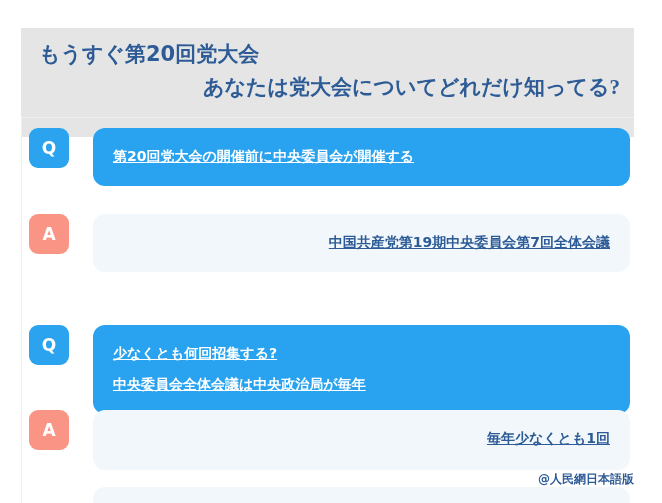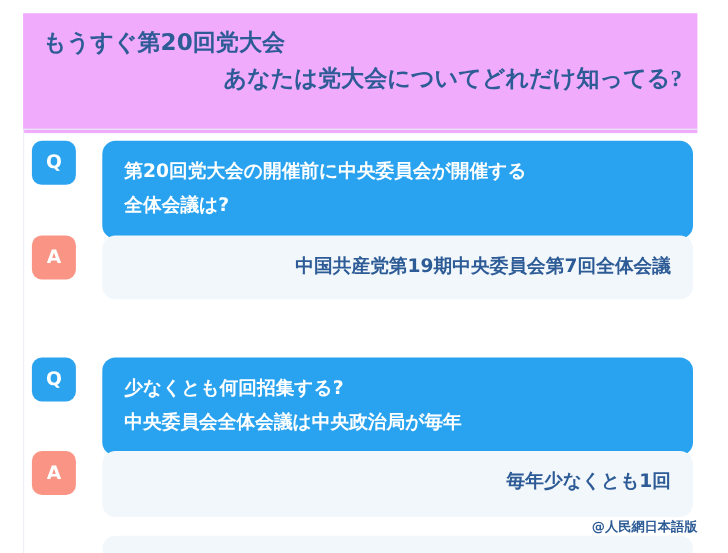--- a/index.html
+++ b/index.html
@@ -20,24 +20,24 @@
     width: 662px;
     height: 503px;
     background: #ffffff;
     overflow: hidden;
   }
 
   
   .banner {
     position: absolute;
     left: 21px;
-    top: 12px;
+    top: 28px;
     width: 613px;
     height: 109px;
-    background: #f0abfc;
+    background: #e5e5e5;
     box-sizing: border-box;
     padding: 10px 12px 0 14px;
   }
   .banner-line {
     color: #2d5b96;
     font-weight: bold;
     font-size: 21px;
     line-height: 33px;
     white-space: nowrap;
     letter-spacing: 0px;
@@ -95,24 +95,25 @@
     border-radius: 12px;
     padding: 13px 20px 14px 20px;
   }
   .bubble.q {
     background: #29a3ef;
   }
   .bubble.a {
     background: #f2f7fc;
   }
   .bubble .txt {
-    font-size: 17px;
+    font-size: 14px;
     font-weight: bold;
     line-height: 31px;
     white-space: nowrap;
+    text-decoration: underline;
   }
   .bubble.q .txt { color: #ffffff; }
   .bubble.a .txt { color: #2d5b96; text-align: right; }
 
   
   .bubble-partial {
     position: absolute;
     left: 93px;
     top: 487px;
     width: 537px;
@@ -142,21 +143,20 @@
     <div class="banner-line l2">あなたは党大会についてどれだけ知ってる?</div>
   </div>
 
   <div class="top-hairline"></div>
   <div class="left-rail"></div>
 
   <div class="row" style="top:128px">
     <div class="badge q" style="top:0">Q</div>
     <div class="bubble q" style="top:0">
       <div class="txt">第20回党大会の開催前に中央委員会が開催する</div>
-      <div class="txt">全体会議は?</div>
     </div>
   </div>
 
   <div class="row" style="top:214px">
     <div class="badge a" style="top:0">A</div>
     <div class="bubble a" style="top:0">
       <div class="txt">中国共産党第19期中央委員会第7回全体会議</div>
     </div>
   </div>
 

